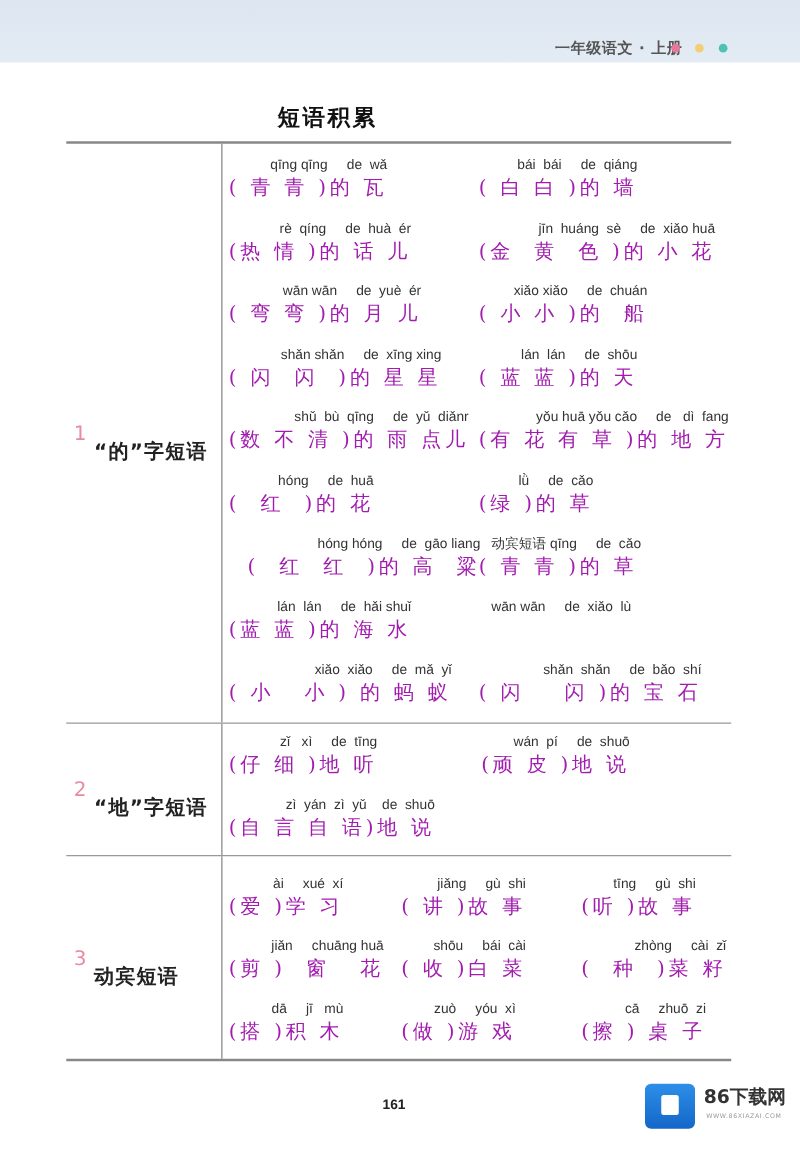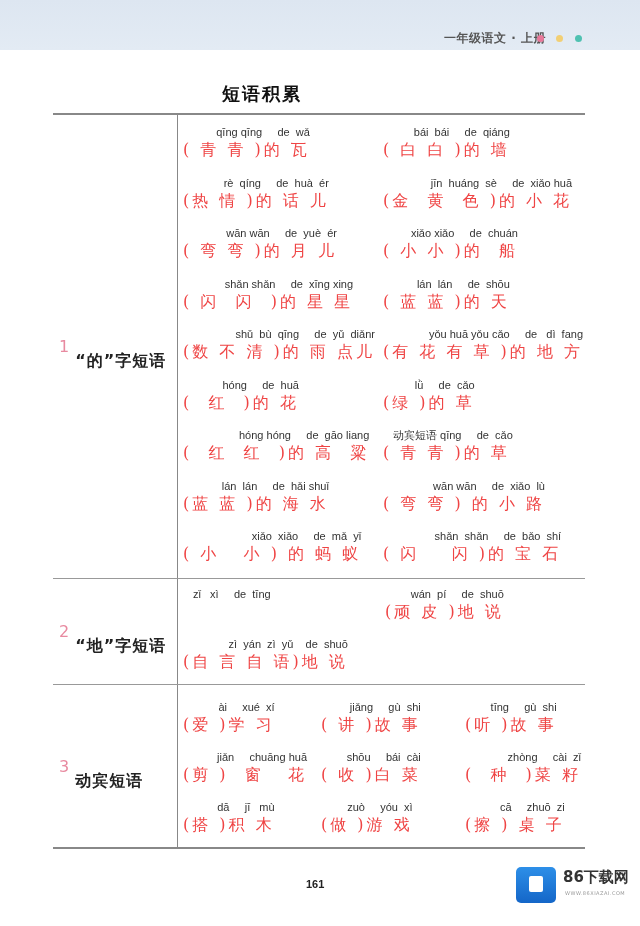--- a/index.html
+++ b/index.html
@@ -41,21 +41,21 @@
     position:absolute;
   }
   .item .py {
     font-family:"Liberation Sans", sans-serif;
     font-size:11px; color:#333; white-space:pre; height:14px; line-height:14px;
     padding-left:10px;
     text-align:right;
   }
   .item .hz {
     font-family:"DejaVu Serif", serif;
-    font-size:16px; color:#ef4444; white-space:pre; letter-spacing:3px;
+    font-size:16px; color:#a21caf; white-space:pre; letter-spacing:3px;
     line-height:22px;
   }
   .footer-pg {
     position:absolute; left:306px; top:878px; font-size:11px; font-weight:bold; color:#222;
     font-family:Liberation Sans, sans-serif;
   }
   .wm-logo {
     position:absolute; left:516px; top:867px; width:40px; height:36px;
     background:linear-gradient(180deg,#2d8fe8,#1466c8); border-radius:5px;
   }
@@ -130,55 +130,55 @@
           <div class="hz">(有 花 有 草 )的 地 方</div>
         </div>
       <div class="item" style="left:5px;top:263px">
           <div class="py">hóng     de  huā</div>
           <div class="hz">(  红  )的 花</div>
         </div>
       <div class="item" style="left:205px;top:263px">
           <div class="py">lǜ     de  cǎo</div>
           <div class="hz">(绿 )的 草</div>
         </div>
-      <div class="item" style="left:5px;top:313px">
+      <div class="item" style="left:20px;top:313px">
           <div class="py">hóng hóng     de  gāo liang</div>
           <div class="hz">(  红  红  )的 高  粱</div>
         </div>
       <div class="item" style="left:205px;top:313px">
           <div class="py">动宾短语 qīng     de  cǎo</div>
           <div class="hz">( 青 青 )的 草</div>
         </div>
       <div class="item" style="left:5px;top:364px">
           <div class="py">lán  lán     de  hǎi shuǐ</div>
           <div class="hz">(蓝 蓝 )的 海 水</div>
         </div>
       <div class="item" style="left:205px;top:364px">
           <div class="py">wān wān     de  xiǎo  lù</div>
-          <div class="hz">( 弯 弯 ) 的 小 路</div>
         </div>
       <div class="item" style="left:5px;top:414px">
           <div class="py">xiǎo  xiǎo     de  mǎ  yǐ</div>
           <div class="hz">( 小   小 ) 的 蚂 蚁</div>
         </div>
       <div class="item" style="left:205px;top:414px">
           <div class="py">shǎn  shǎn     de  bǎo  shí</div>
           <div class="hz">( 闪    闪 )的 宝 石</div>
         </div>
     </div>
   </div>
 
   <div class="section" style="height:105px">
     <div class="label-col">
       <span class="num">2</span>
       <span class="txt">“地”字短语</span>
     </div>
     <div class="content-col">
       <div class="item" style="left:5px;top:8px">
           <div class="py">zǐ   xì     de  tīng</div>
+          <div class="hz">(仔 细 )地 听</div>
         </div>
       <div class="item" style="left:207px;top:8px">
           <div class="py">wán  pí     de  shuō</div>
           <div class="hz">(顽 皮 )地 说</div>
         </div>
       <div class="item" style="left:5px;top:58px">
           <div class="py">zì  yán  zì  yǔ    de  shuō</div>
           <div class="hz">(自 言 自 语)地 说</div>
         </div>
     </div>

